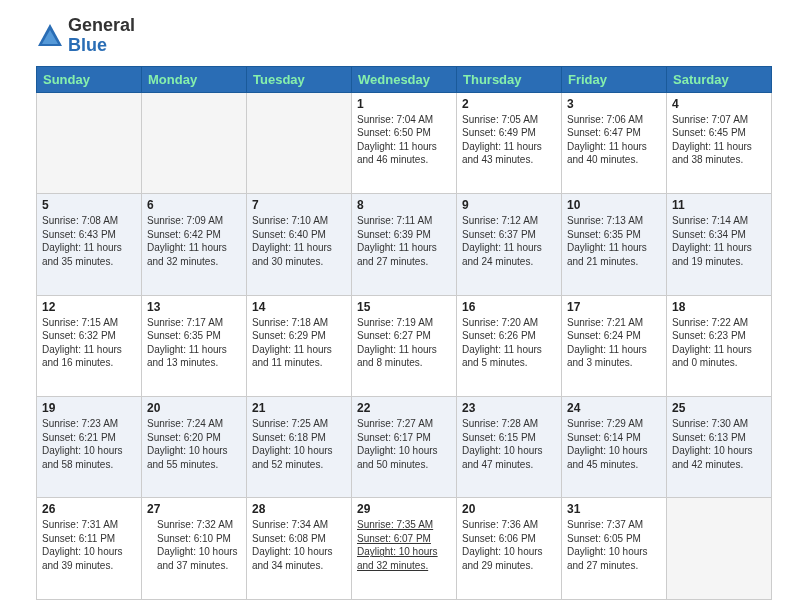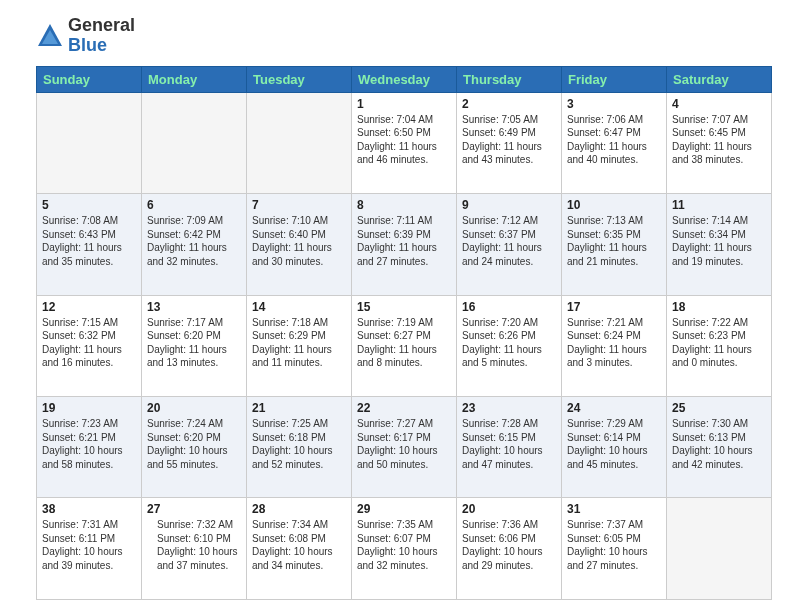--- a/index.html
+++ b/index.html
@@ -206,21 +206,21 @@
         <tr>
           <td style="background-color: rgb(255, 255, 255);">
             <span class="day-number">12</span>
             <div class="day-info" style="white-space: pre-line;">Sunrise: 7:15 AM
 Sunset: 6:32 PM
 Daylight: 11 hours and 16 minutes.</div>
           </td>
           <td style="background-color: rgb(255, 255, 255);">
             <span class="day-number">13</span>
             <div class="day-info" style="white-space: pre-line;">Sunrise: 7:17 AM
-Sunset: 6:20 PM
+Sunset: 6:35 PM
 Daylight: 11 hours and 13 minutes.</div>
           </td>
           <td style="background-color: rgb(255, 255, 255);">
             <span class="day-number">14</span>
             <div class="day-info" style="white-space: pre-line;">Sunrise: 7:18 AM
 Sunset: 6:29 PM
 Daylight: 11 hours and 11 minutes.</div>
           </td>
           <td style="background-color: rgb(255, 255, 255);">
             <span class="day-number">15</span>
@@ -286,40 +286,40 @@
           </td>
           <td style="background-color: rgb(238, 242, 248);">
             <span class="day-number">25</span>
             <div class="day-info" style="white-space: pre-line;">Sunrise: 7:30 AM
 Sunset: 6:13 PM
 Daylight: 10 hours and 42 minutes.</div>
           </td>
         </tr>
         <tr>
           <td style="background-color: rgb(255, 255, 255);">
-            <span class="day-number">38</span>
+            <span class="day-number">26</span>
             <div class="day-info" style="white-space: pre-line;">Sunrise: 7:31 AM
 Sunset: 6:11 PM
 Daylight: 10 hours and 39 minutes.</div>
           </td>
           <td style="background-color: rgb(255, 255, 255);">
             <span class="day-number">27</span>
             <div class="day-info" style="white-space: pre-line; margin-left: 10px;">Sunrise: 7:32 AM
 Sunset: 6:10 PM
 Daylight: 10 hours and 37 minutes.</div>
           </td>
           <td style="background-color: rgb(255, 255, 255);">
             <span class="day-number">28</span>
             <div class="day-info" style="white-space: pre-line;">Sunrise: 7:34 AM
 Sunset: 6:08 PM
 Daylight: 10 hours and 34 minutes.</div>
           </td>
           <td style="background-color: rgb(255, 255, 255);">
             <span class="day-number">29</span>
-            <div class="day-info" style="white-space: pre-line;">Sunrise: 7:35 AM
+            <div class="day-info" style="white-space: pre-line; text-decoration: underline;">Sunrise: 7:35 AM
 Sunset: 6:07 PM
 Daylight: 10 hours and 32 minutes.</div>
           </td>
           <td style="background-color: rgb(255, 255, 255);">
             <span class="day-number">20</span>
             <div class="day-info" style="white-space: pre-line;">Sunrise: 7:36 AM
 Sunset: 6:06 PM
 Daylight: 10 hours and 29 minutes.</div>
           </td>
           <td style="background-color: rgb(255, 255, 255);">

